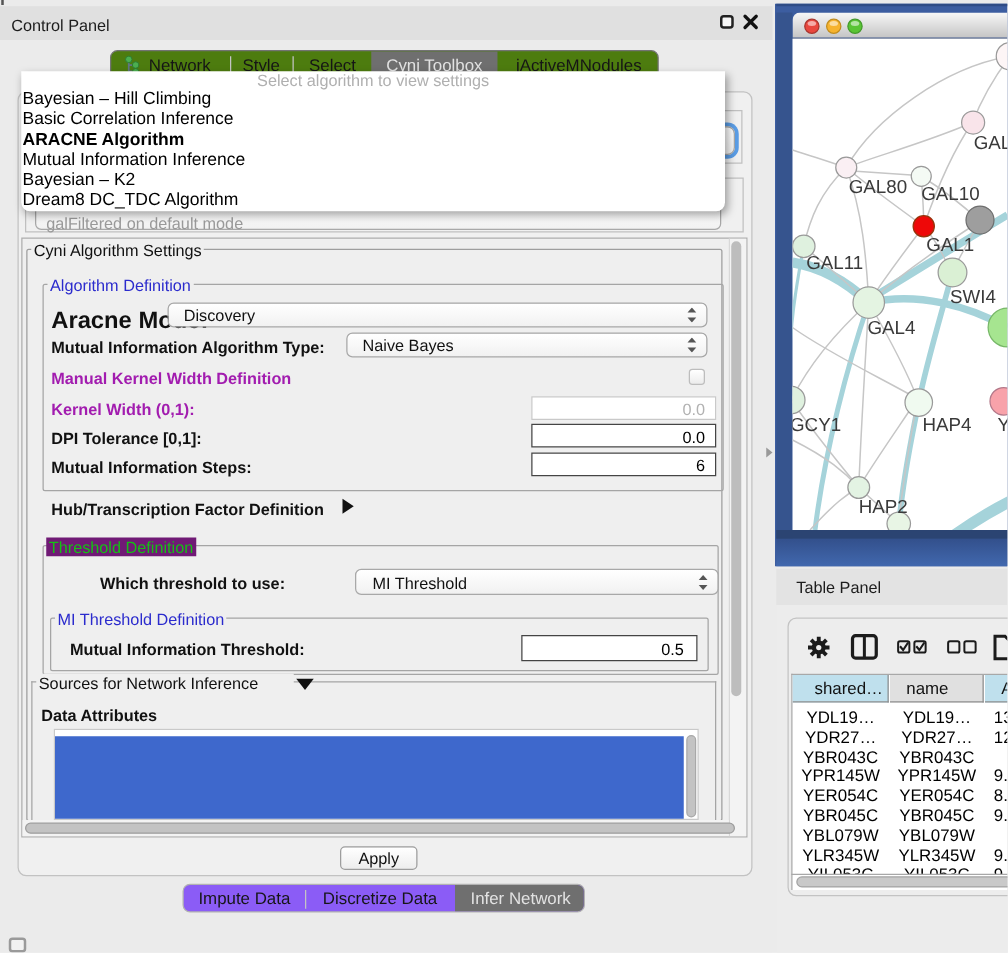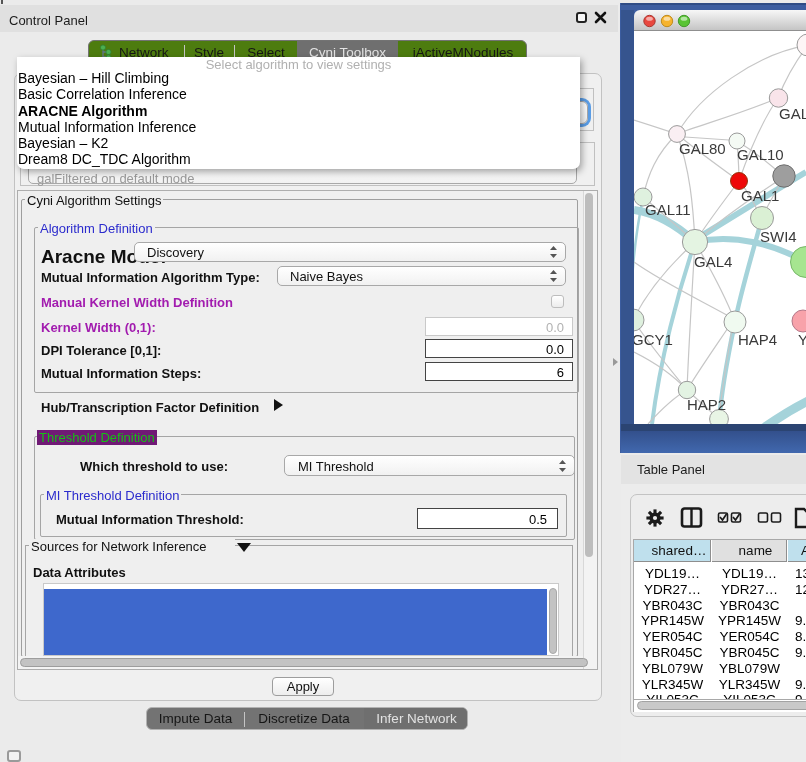--- a/index.html
+++ b/index.html
@@ -129,21 +129,21 @@
 </div>
 
 <div class="abs" style="left:583px;top:191px;width:14px;height:478px;background:#f3f3f3;border-left:1px solid #d8d8d8;"></div>
 <div class="abs" style="left:585px;top:193px;width:8px;height:364px;background:#bdbdbd;border-radius:4px;"></div>
 
 <div class="abs" style="left:18px;top:656px;width:565px;height:13px;background:#f3f3f3;"></div>
 <div class="abs" style="left:20px;top:658px;width:568px;height:9px;background:#c3c3c3;border:1px solid #9d9d9d;border-radius:5px;"></div>
 
 <div class="abs" style="left:272px;top:677px;width:62px;height:19px;background:linear-gradient(#ffffff,#ededed);border:1px solid #9d9d9d;border-radius:4px;font-size:13px;color:#111;text-align:center;padding-top:1px;">Apply</div>
 
-<div class="abs" style="left:146px;top:707px;width:322px;height:23px;background:#737373;border:1px solid #b2b2b2;border-radius:6px;overflow:hidden;">
+<div class="abs" style="left:146px;top:707px;width:322px;height:23px;background:#8b5cf6;border:1px solid #b2b2b2;border-radius:6px;overflow:hidden;">
   <div class="abs" style="left:0;top:3px;width:97px;font-size:13.5px;color:#161616;text-align:center;">Impute Data</div>
   <div class="abs" style="left:97px;top:4px;width:1px;height:15px;background:#c4c4c4;"></div>
   <div class="abs" style="left:97px;top:3px;width:120px;font-size:13.5px;color:#161616;text-align:center;">Discretize Data</div>
   <div class="abs" style="left:217px;top:0;width:105px;height:23px;background:#6f6f6f;"></div>
   <div class="abs" style="left:217px;top:3px;width:105px;font-size:13.5px;color:#e2e2e2;text-align:center;">Infer Network</div>
 </div>
 
 <div class="abs" style="left:7px;top:750px;width:14px;height:12px;border:2px solid #9a9a9a;border-radius:3px;background:#f2f2f2;"></div>
 
 <div class="abs" style="left:17px;top:57px;width:563px;height:112px;background:#ffffff;border-radius:0 0 7px 7px;box-shadow:2px 3px 7px rgba(0,0,0,0.35);">
@@ -272,21 +272,21 @@
       <rect x="125.5" y="6" width="9" height="9" rx="1.5"></rect>
     </g>
     <path d="M74 10 L76.5 13 L80.5 7" fill="none" stroke="#1b1b1b" stroke-width="1.7"></path>
     <path d="M87 10 L89.5 13 L93.5 7" fill="none" stroke="#1b1b1b" stroke-width="1.7"></path>
     <path d="M150 2 L158 2 L162 6 L162 20 L150 20 Z" fill="none" stroke="#1b1b1b" stroke-width="2.4"></path>
   </g>
 </svg>
 
 <div class="abs" style="left:633px;top:539px;width:173px;height:161px;background:#ffffff;border:1px solid #a8a8a8;border-right:none;overflow:hidden;">
   <div class="abs" style="left:0;top:0;width:77px;height:22px;background:#bfe0ed;border-right:1px solid #8e8e8e;border-bottom:1px solid #8e8e8e;font-size:13.5px;color:#111;text-align:center;padding:3px 0 0 14px;">shared…</div>
-  <div class="abs" style="left:78px;top:0;width:75px;height:22px;background:#e0e0e0;border-right:1px solid #8e8e8e;border-bottom:1px solid #8e8e8e;font-size:13.5px;color:#111;text-align:center;padding:3px 0 0 13px;">name</div>
+  <div class="abs" style="left:78px;top:0;width:75px;height:22px;background:#e0e0e0;border-right:1px solid #8e8e8e;border-bottom:1px solid #8e8e8e;font-size:13.5px;color:#111;text-align:left;padding:3px 0 0 13px;">name</div>
   <div class="abs" style="left:154px;top:0;width:20px;height:22px;background:#bfe0ed;border-bottom:1px solid #8e8e8e;font-size:13.5px;color:#111;padding:3px 0 0 13px;">A</div>
   <div class="abs" style="left:0;top:26px;width:77px;font-size:13.5px;color:#000;text-align:center;line-height:15.8px;">YDL19…<br>YDR27…<br>YBR043C<br>YPR145W<br>YER054C<br>YBR045C<br>YBL079W<br>YLR345W<br>YIL053C</div>
   <div class="abs" style="left:78px;top:26px;width:75px;font-size:13.5px;color:#000;text-align:center;line-height:15.8px;">YDL19…<br>YDR27…<br>YBR043C<br>YPR145W<br>YER054C<br>YBR045C<br>YBL079W<br>YLR345W<br>YIL053C</div>
   <div class="abs" style="left:161px;top:26px;width:20px;font-size:13.5px;color:#000;line-height:15.8px;">13<br>12<br>&nbsp;<br>9.<br>8.<br>9.<br>&nbsp;<br>9.<br>9.</div>
 </div>
 
 <div class="abs" style="left:633px;top:700px;width:173px;height:12px;background:#ffffff;border-left:1px solid #a8a8a8;"></div>
 <div class="abs" style="left:637px;top:701px;width:175px;height:9px;background:#c9c9c9;border:1px solid #a3a3a3;border-radius:5px;"></div>
 
 </body></html>

